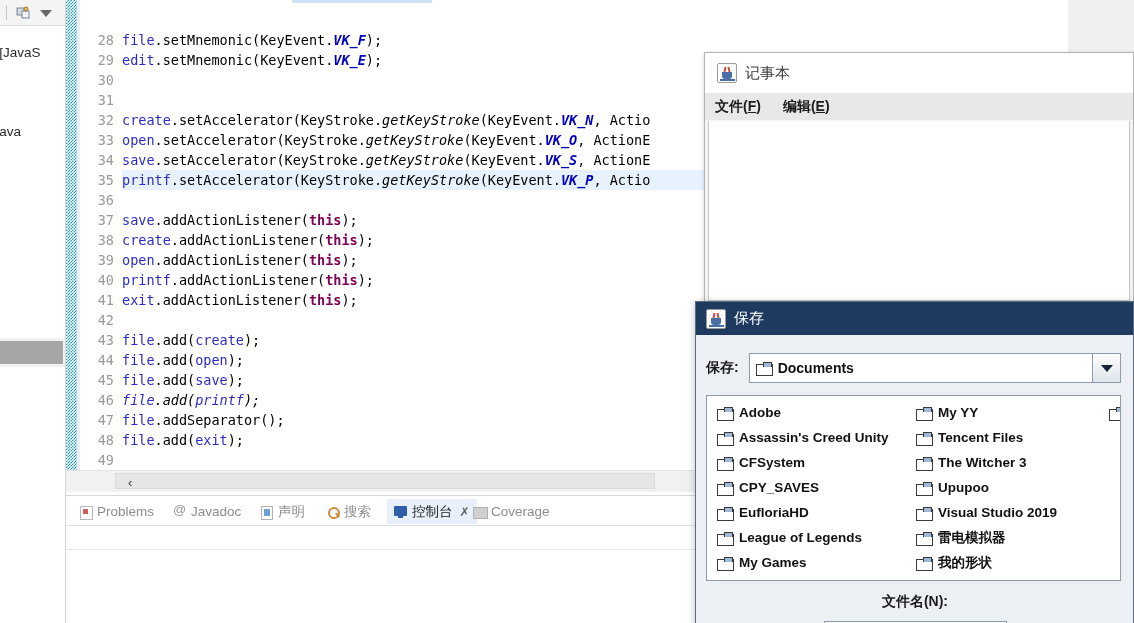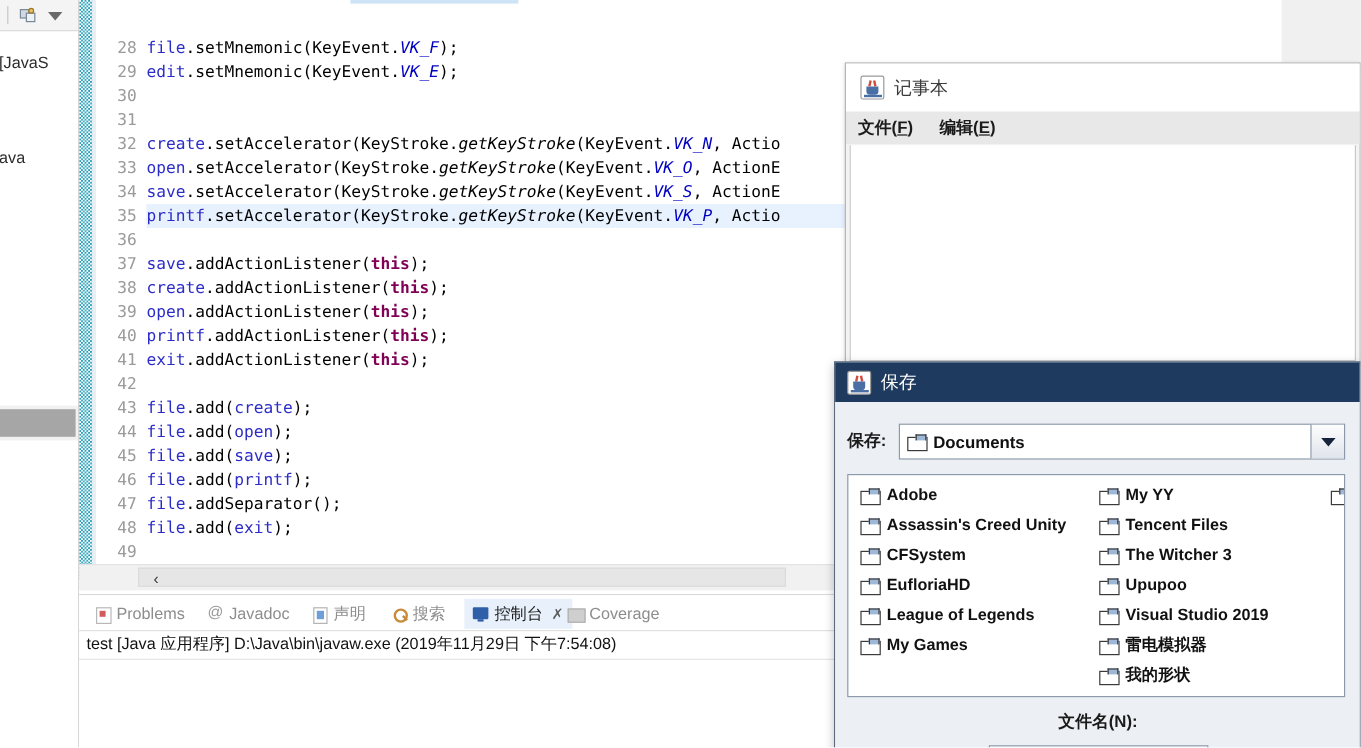--- a/index.html
+++ b/index.html
@@ -34,21 +34,21 @@
      background-size:3px 3px; background-position:0 0,1.5px 1.5px; background-color:#ffffff; }
   .change-bar-edge { position:absolute; left:11px; top:0; width:3px; height:483px; background:#e8eef3; }
 
   .gutter { position:absolute; left:14px; top:0; width:40px; height:483px; background:#ffffff; }
   .code-area { position:absolute; left:0; top:0; right:0; height:483px; overflow:hidden; }
   .ln { position:absolute; left:14px; width:34px; text-align:right; color:#9a9a9a; font-family:"DejaVu Sans Mono", monospace; font-size:13.5px; }
   .ltext { position:absolute; left:56px; white-space:pre; font-family:"DejaVu Sans Mono", monospace; font-size:13.5px; color:#000; }
   .hl-line { position:absolute; left:56px; height:20px; background:#e8f2fe; }
   .tk-id { color:#2c2cc9; }
   .tk-plain { color:#000000; }
-  .tk-field { color:#0000c0; font-style:italic; font-weight:normal; }
+  .tk-field { color:#0000c0; font-style:italic; font-weight:bold; }
   .tk-method { color:#000000; font-style:italic; }
   .tk-kw { color:#7f0055; font-weight:bold; }
 
   
   .tabstrip { position:absolute; left:66px; top:0; width:1068px; height:4px; background:#ffffff; }
   .tabstrip-active { position:absolute; left:160px; top:0; width:140px; height:3px; background:#cfe3f7; }
 
   
   .vscroll { position:absolute; left:1026px; top:0; width:18px; height:483px; background:#f6f6f6; border-left:1px solid #e3e3e3;}
   .vscroll-btn { position:absolute; left:1027px; top:1px; width:16px; height:32px; background:#fbfbfb; border:1px solid #e8e8e8; }
@@ -189,21 +189,21 @@
           <div class="ltext" style="top: 290px; line-height: 20px; height: 20px;"><span class="tk-id">exit</span><span class="tk-plain">.addActionListener(</span><span class="tk-kw">this</span><span class="tk-plain">);</span></div>
           <div class="ln" style="top: 310px; line-height: 20px; height: 20px;">42</div>
           <div class="ltext" style="top: 310px; line-height: 20px; height: 20px;"></div>
           <div class="ln" style="top: 330px; line-height: 20px; height: 20px;">43</div>
           <div class="ltext" style="top: 330px; line-height: 20px; height: 20px;"><span class="tk-id">file</span><span class="tk-plain">.add(</span><span class="tk-id">create</span><span class="tk-plain">);</span></div>
           <div class="ln" style="top: 350px; line-height: 20px; height: 20px;">44</div>
           <div class="ltext" style="top: 350px; line-height: 20px; height: 20px;"><span class="tk-id">file</span><span class="tk-plain">.add(</span><span class="tk-id">open</span><span class="tk-plain">);</span></div>
           <div class="ln" style="top: 370px; line-height: 20px; height: 20px;">45</div>
           <div class="ltext" style="top: 370px; line-height: 20px; height: 20px;"><span class="tk-id">file</span><span class="tk-plain">.add(</span><span class="tk-id">save</span><span class="tk-plain">);</span></div>
           <div class="ln" style="top: 390px; line-height: 20px; height: 20px;">46</div>
-          <div class="ltext" style="top: 390px; line-height: 20px; height: 20px;"><span class="tk-id">file</span><span class="tk-plain">.add(</span><span class="tk-id">printf</span><span class="tk-plain">);</span></div>
+          <div class="ltext" style="top: 390px; line-height: 20px; height: 20px; font-style: italic;"><span class="tk-id">file</span><span class="tk-plain">.add(</span><span class="tk-id">printf</span><span class="tk-plain">);</span></div>
           <div class="ln" style="top: 410px; line-height: 20px; height: 20px;">47</div>
           <div class="ltext" style="top: 410px; line-height: 20px; height: 20px;"><span class="tk-id">file</span><span class="tk-plain">.addSeparator();</span></div>
           <div class="ln" style="top: 430px; line-height: 20px; height: 20px;">48</div>
           <div class="ltext" style="top: 430px; line-height: 20px; height: 20px;"><span class="tk-id">file</span><span class="tk-plain">.add(</span><span class="tk-id">exit</span><span class="tk-plain">);</span></div>
           <div class="ln" style="top: 450px; line-height: 20px; height: 20px;">49</div>
           <div class="ltext" style="top: 450px; line-height: 20px; height: 20px;"></div>
           <div class="ln" style="top: 470px; line-height: 20px; height: 20px;">50</div>
           <div class="ltext" style="top: 470px; line-height: 20px; height: 20px;"><span class="tk-id">menubar</span><span class="tk-plain">.add(</span><span class="tk-id">file</span><span class="tk-plain">);</span></div>
         </div>
 
@@ -240,21 +240,20 @@
             <span class="ico-console"></span>
             <span>控制台</span>
             <span class="ctab-close">✗</span>
           </div>
           <div class="ctab" style="left: 400px;">
             <span class="ico-coverage"></span>
             <span>Coverage</span>
           </div>
         </div>
       <div class="console-sep"></div>
-      <div class="console-line">test [Java 应用程序] D:\Java\bin\javaw.exe  (2019年11月29日 下午7:54:08)</div>
       <div class="console-sep2"></div>
       <div class="console-body"></div>
     </div>
 
     <div class="tr-toolbar">
       
       
       
       
       
@@ -314,20 +313,24 @@
             <div class="sd-item">
               <span class="folder-ico"></span>
               <span>Assassin's Creed Unity</span>
             </div>
             <div class="sd-item">
               <span class="folder-ico"></span>
               <span>CFSystem</span>
             </div>
             <div class="sd-item">
               <span class="folder-ico"></span>
+              <span>CPY_SAVES</span>
+            </div>
+            <div class="sd-item">
+              <span class="folder-ico"></span>
               <span>EufloriaHD</span>
             </div>
             <div class="sd-item">
               <span class="folder-ico"></span>
               <span>League of Legends</span>
             </div>
             <div class="sd-item">
               <span class="folder-ico"></span>
               <span>My Games</span>
             </div>

